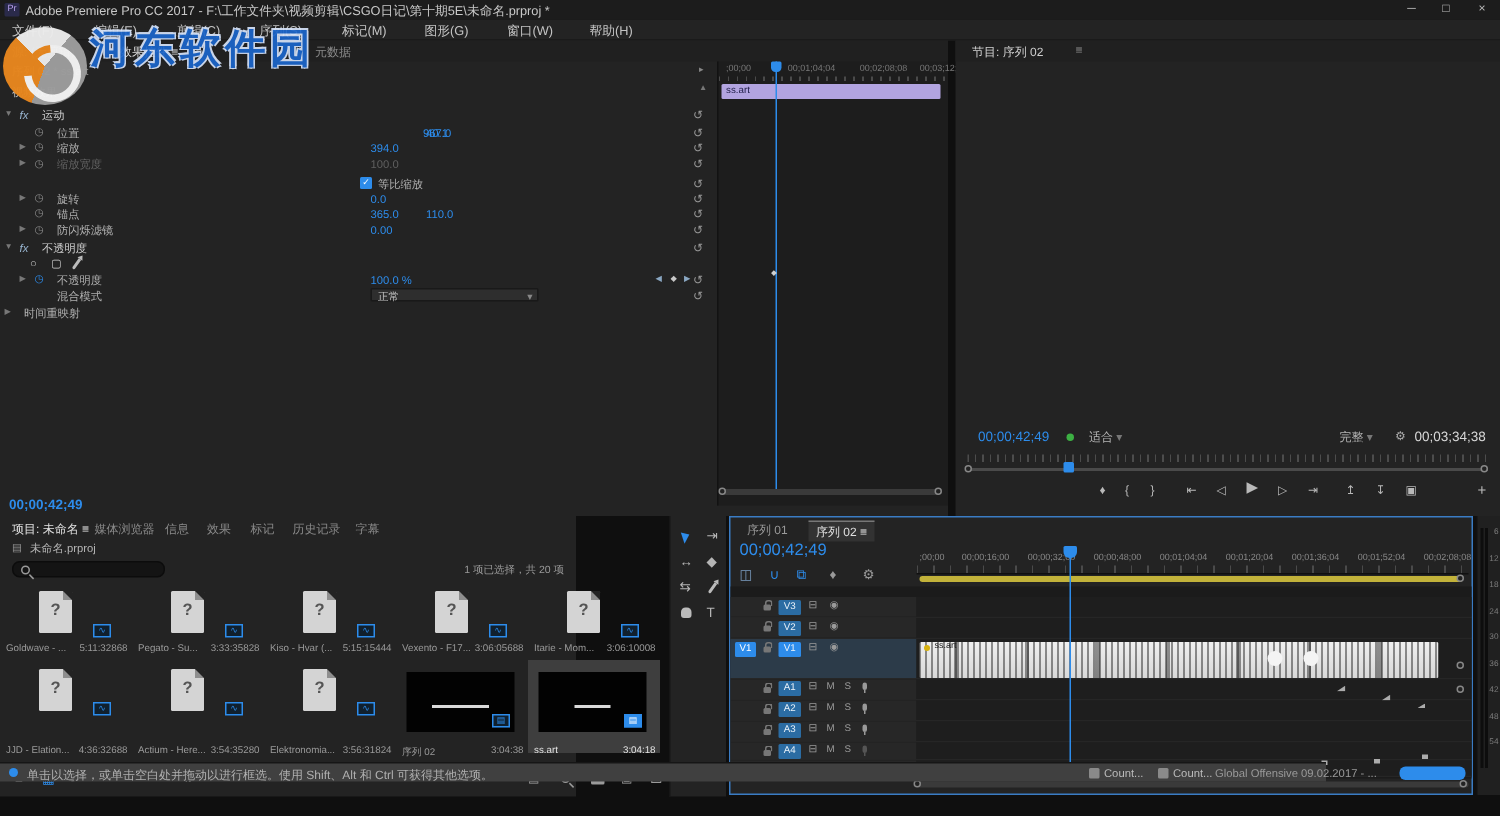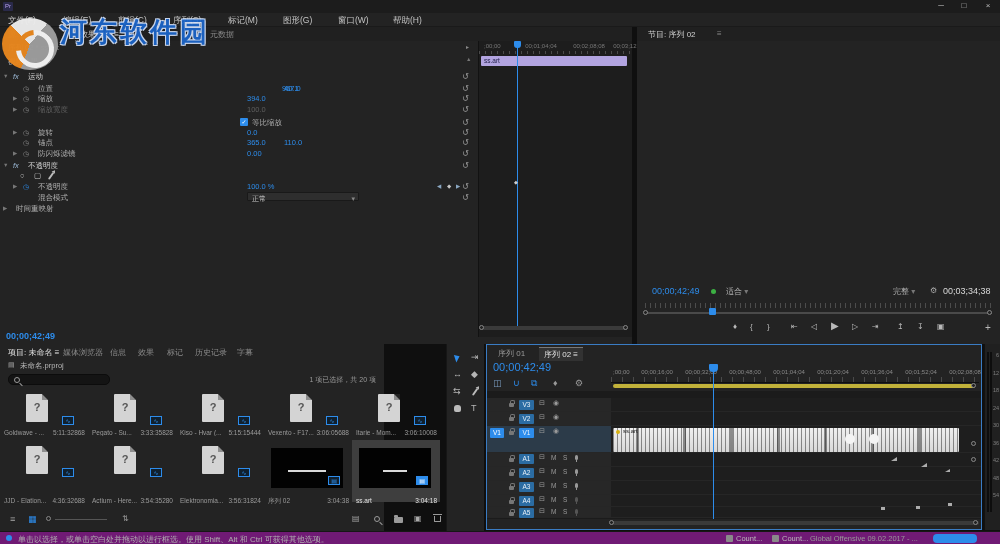--- a/index.html
+++ b/index.html
@@ -107,38 +107,39 @@
     linear-gradient(#efefef,#d8d8d8)}
   #tl-playhead{left:226px;top:20px;width:1px;height:154px;background:#2d8ceb}
   #tl-ph-head{left:222px;top:19px;width:9px;height:8px;background:#2d8ceb;border-radius:1px 1px 4px 4px}
   #tl-scroll{left:124px;top:176px;width:368px;height:4px;background:#3a3a3a;border-radius:2px}
   .faintmark{position:absolute;background:#cfcfcf;opacity:.8}
   
   #meter-panel{left:984px;top:344px;width:16px;height:186px;background:#202020;border-left:1px solid #111}
   .mtick{position:absolute;right:1px;font-size:5.5px;color:#7d7d7d}
   .mbar{position:absolute;width:2px;background:#0d0d0d}
   
-  #statusbar{left:0;top:531px;width:1000px;height:13px;background:#701a75;border-top:1px solid #161616;font-size:8px;color:#b0b0b0}
+  #statusbar{left:0;top:508px;width:884px;height:13px;background:#404040;border-top:1px solid #161616;font-size:8px;color:#b0b0b0}
   .task-ico{position:absolute;width:7px;height:7px;background:#8a8a8a;border-radius:1px}
   #status-pill{left:933px;top:2px;width:44px;height:9px;background:#2d8ceb;border-radius:4px}
   
   #watermark{left:0;top:14px;width:260px;height:70px;pointer-events:none;z-index:50}
   #wm-logo{position:absolute;left:2px;top:4px;width:56px;height:52px;border-radius:50%;
     background:conic-gradient(from 200deg,#e8871e 0 115deg,#ececec 115deg 200deg,#9d9d9d 200deg 360deg);opacity:.97}
   #wm-logo:after{content:"";position:absolute;left:14px;top:12px;width:28px;height:28px;border-radius:50%;border:5px solid #f4f4f4;border-left-color:#e8871e;transform:rotate(40deg)}
   #wm-line1{position:absolute;left:60px;top:0;font-size:27px;font-weight:bold;letter-spacing:3px;color:#1b66cc;
     text-shadow:1px 1px 0 #d7e4fa,-1px -1px 0 #d7e4fa,1px -1px 0 #d7e4fa,-1px 1px 0 #d7e4fa;opacity:.92}
   #wm-line2{position:absolute;left:63px;top:30px;font-size:17px;font-weight:bold;letter-spacing:1px;color:#2ea32e;
     text-shadow:1px 1px 0 #dff2df,-1px -1px 0 #dff2df,1px -1px 0 #dff2df,-1px 1px 0 #dff2df;opacity:.92}
 </style>
 </head>
 <body>
 
 <div id="titlebar" class="abs">
   <div id="pr-icon" class="abs">Pr</div>
+  <div id="title-text" class="abs">Adobe Premiere Pro CC 2017 - F:\工作文件夹\视频剪辑\CSGO日记\第十期5E\未命名.prproj *</div>
   <div class="winbtn abs" style="left:930px">─</div>
   <div class="winbtn abs" style="left:953px">□</div>
   <div class="winbtn abs" style="left:977px">×</div>
 </div>
 
 <div id="menubar" class="abs">
     <div class="menu-item" style="left: 8px; position: absolute; top: 2px;">文件(F)</div>
     <div class="menu-item" style="left: 63px; position: absolute; top: 2px;">编辑(E)</div>
     <div class="menu-item" style="left: 118px; position: absolute; top: 2px;">剪辑(C)</div>
     <div class="menu-item" style="left: 173px; position: absolute; top: 2px;">序列(S)</div>

